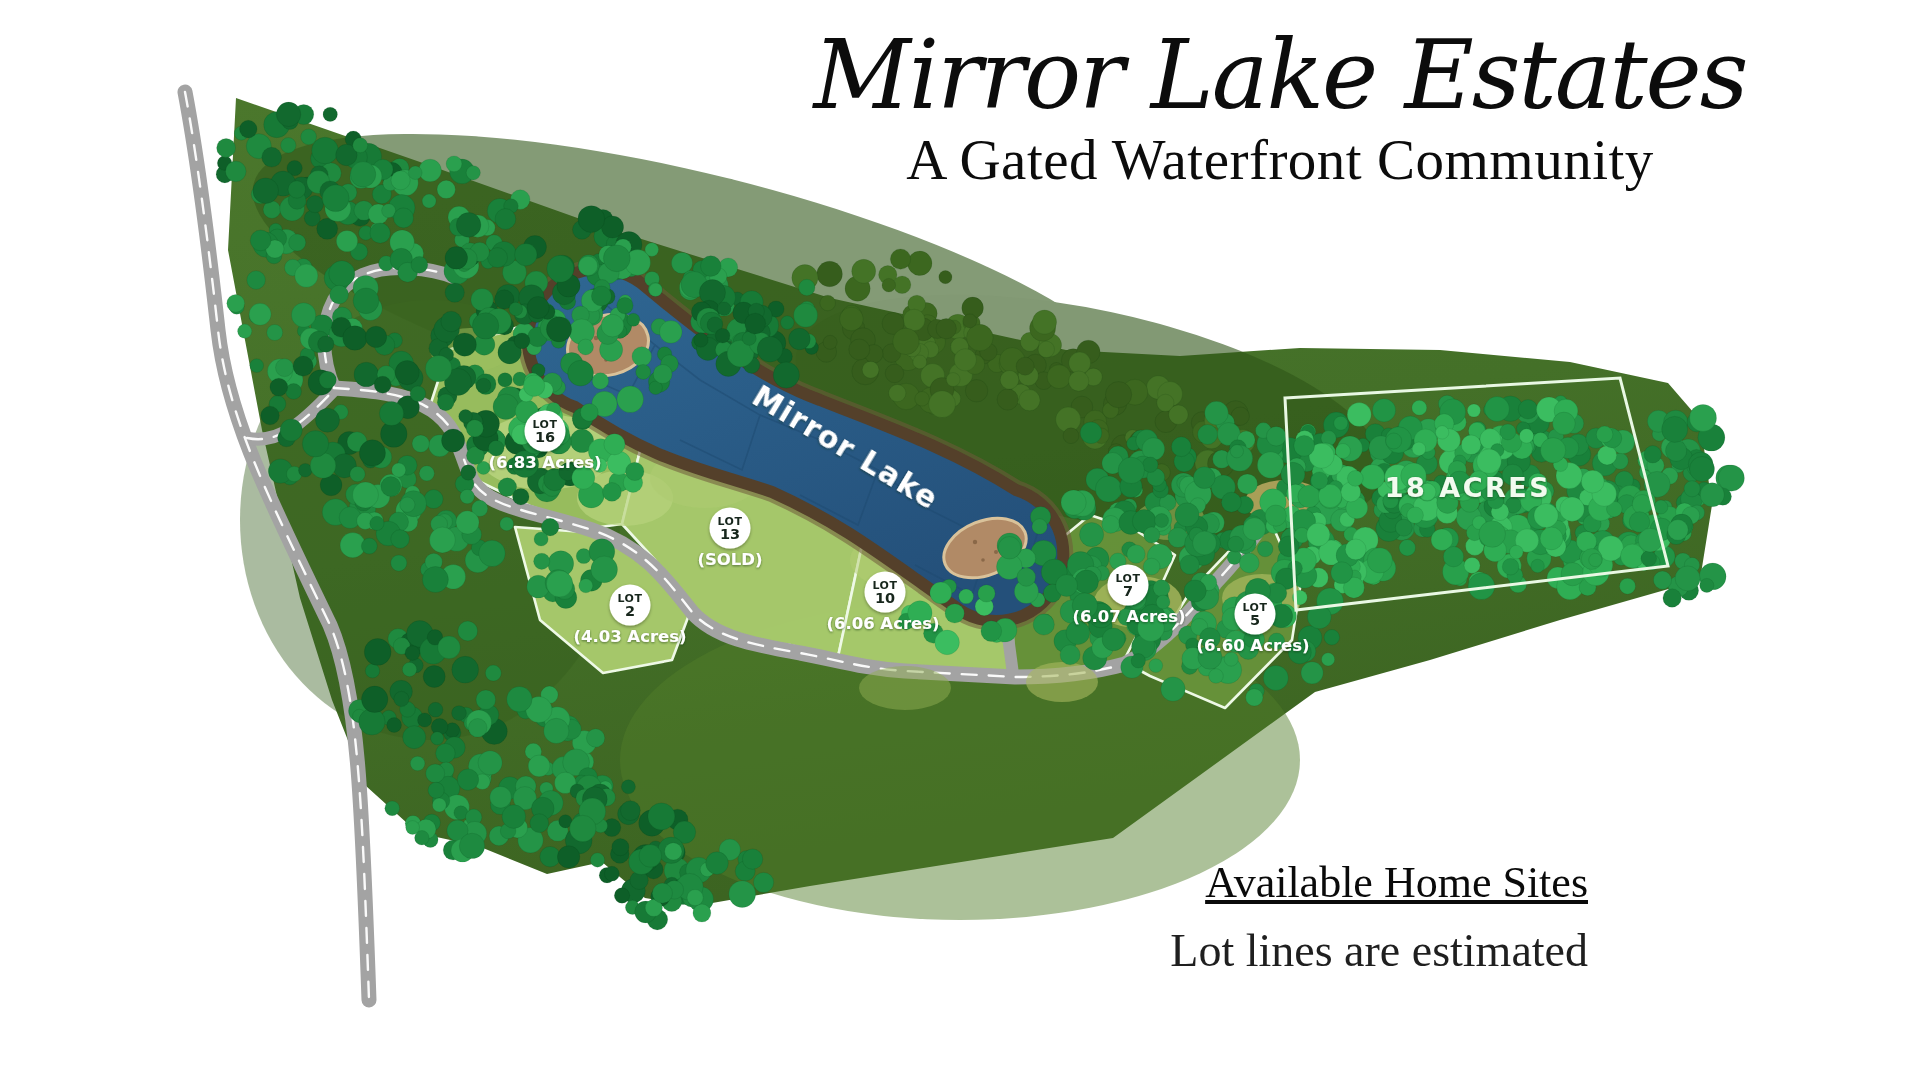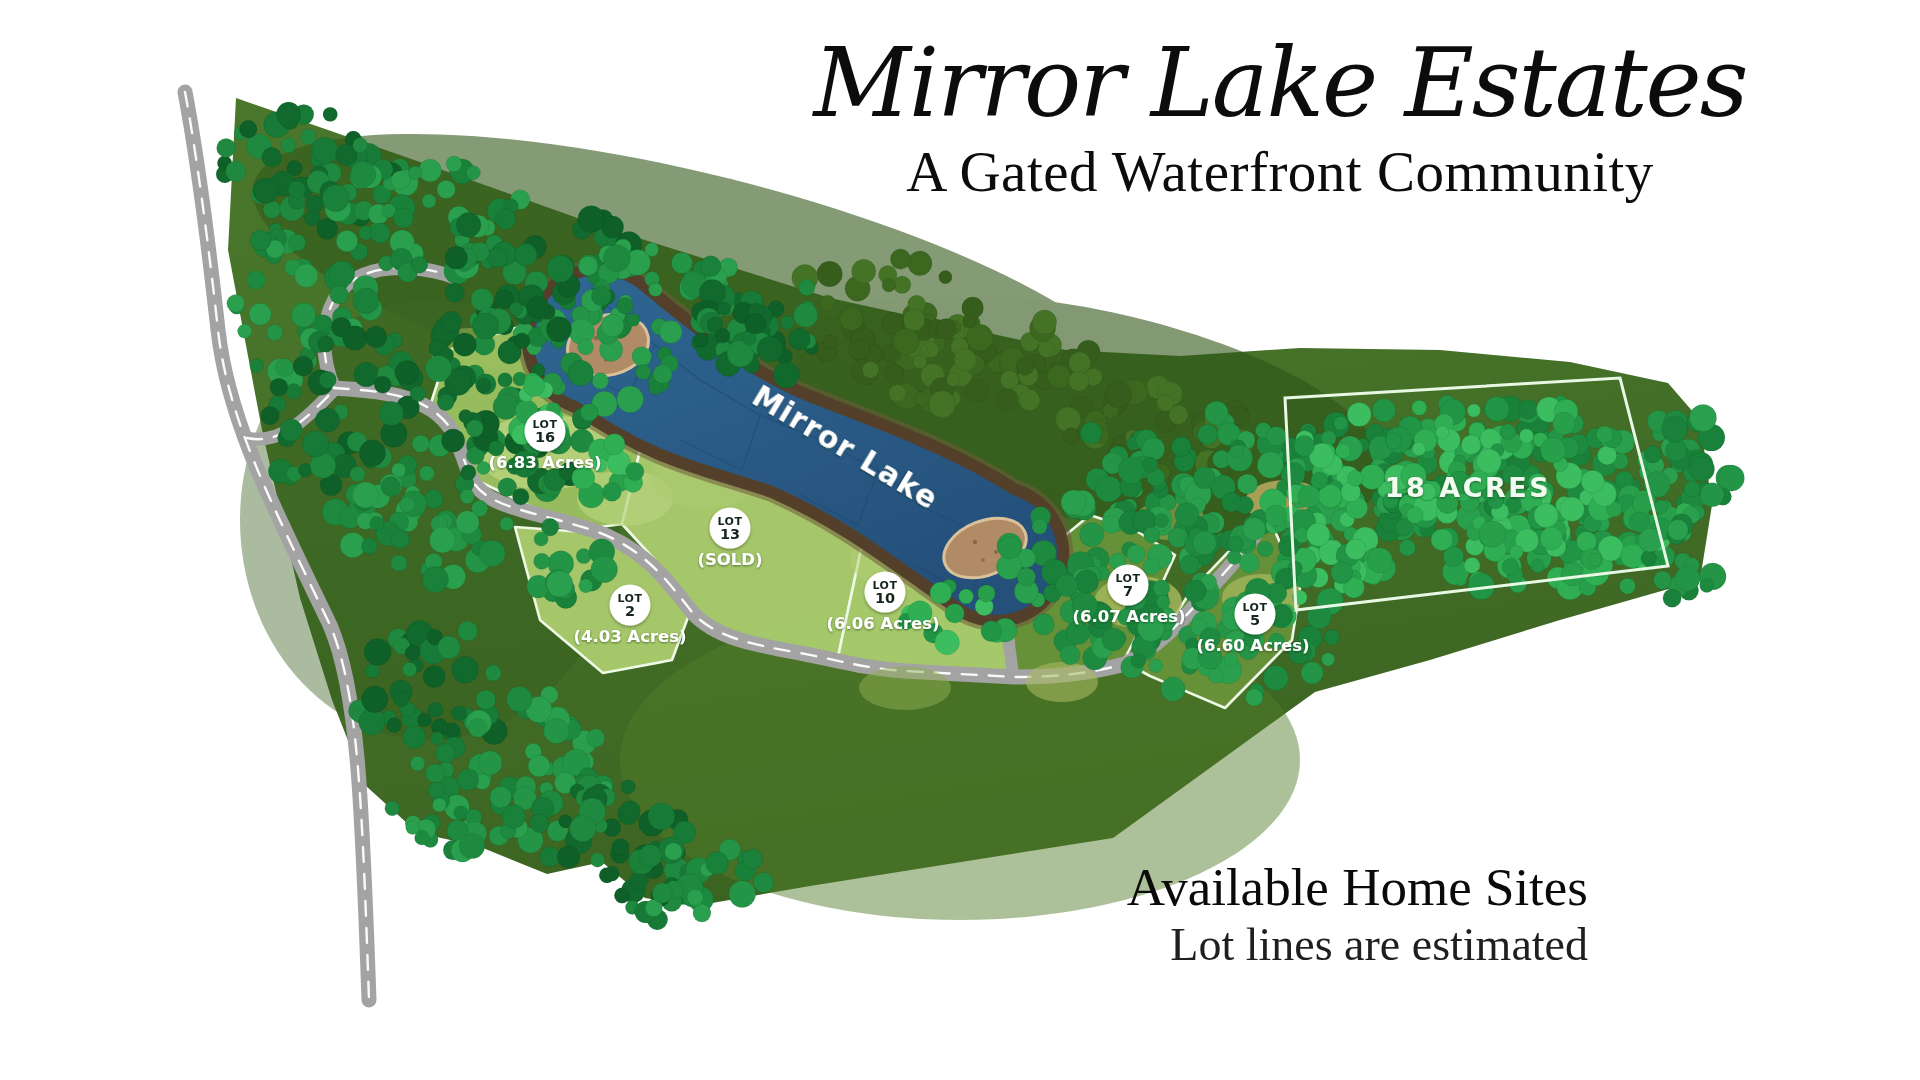--- a/index.html
+++ b/index.html
@@ -1,28 +1,28 @@
 <!DOCTYPE html>
 <html><head>
 <meta charset="utf-8">
 <style>
   html,body{margin:0;padding:0;background:#ffffff;}
   body{width:1920px;height:1080px;overflow:hidden;font-family:"DejaVu Sans",sans-serif;}
   .stage{position:relative;width:1920px;height:1080px;background:#ffffff;}
   svg.map{position:absolute;left:0;top:0;}
 
   .titles{position:absolute;left:740px;top:26px;width:1080px;text-align:center;color:#0c0c0c;pointer-events:none;}
-  .titles h1{margin:8px;font-family:"DejaVu Serif",serif;font-style:italic;font-weight:500;
+  .titles h1{margin:0;font-family:"DejaVu Serif",serif;font-style:italic;font-weight:500;
              font-size:95px;line-height:1.04;letter-spacing:-2px;}
   .titles h2{margin:4px 0 0 0;font-family:"Liberation Serif",serif;font-weight:400;
              font-size:57px;line-height:1.1;letter-spacing:.5px;}
 
   .footer{position:absolute;right:332px;top:858px;text-align:right;color:#0a0a0a;pointer-events:none;}
-  .footer .heading{font-family:"Liberation Serif",serif;font-size:53px;line-height:1.12;}
-  .footer .note{font-family:"Liberation Serif",serif;font-size:46px;line-height:1.15;color:#1f1f1f;margin-top:2px;}
+  .footer .heading{font-family:"Liberation Serif",serif;font-size:44px;line-height:1.12;text-decoration:underline;}
+  .footer .note{font-family:"Liberation Serif",serif;font-size:46px;line-height:1.15;color:#1f1f1f;margin-top:18px;}
 
   
   .lotword{font:700 11px "DejaVu Sans",sans-serif;fill:#17261c;text-anchor:middle;letter-spacing:.5px;}
   .lotnum{font:700 14.5px "DejaVu Sans",sans-serif;fill:#17261c;text-anchor:middle;}
   .acres{font:700 16.5px "DejaVu Sans",sans-serif;fill:#ffffff;text-anchor:middle;}
   .lakelabel{font:700 30px "DejaVu Sans",sans-serif;fill:#ffffff;letter-spacing:1.5px;}
   .parcellabel{font:700 27px "DejaVu Sans",sans-serif;fill:#f2fbef;letter-spacing:2.5px;text-anchor:middle;}
 </style>
 </head>
 <body>

